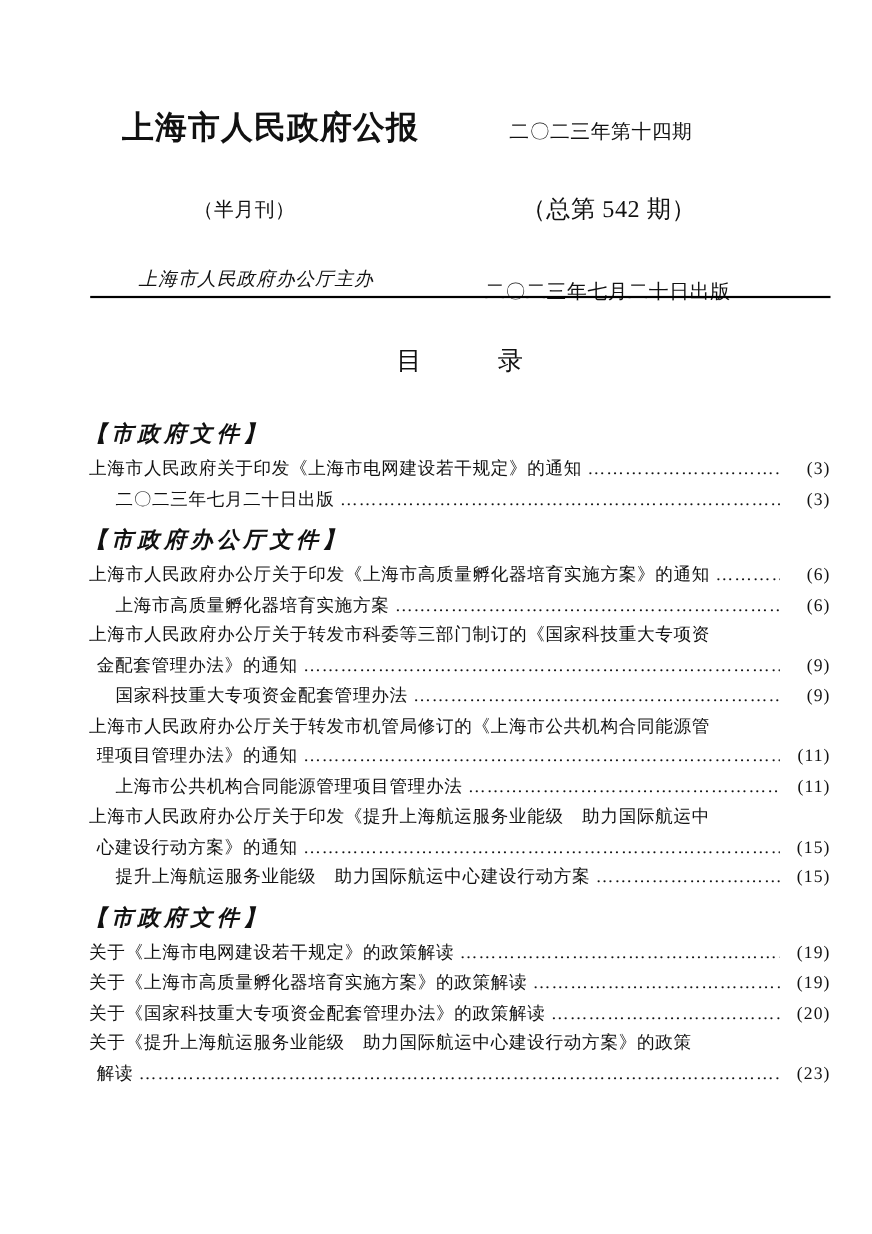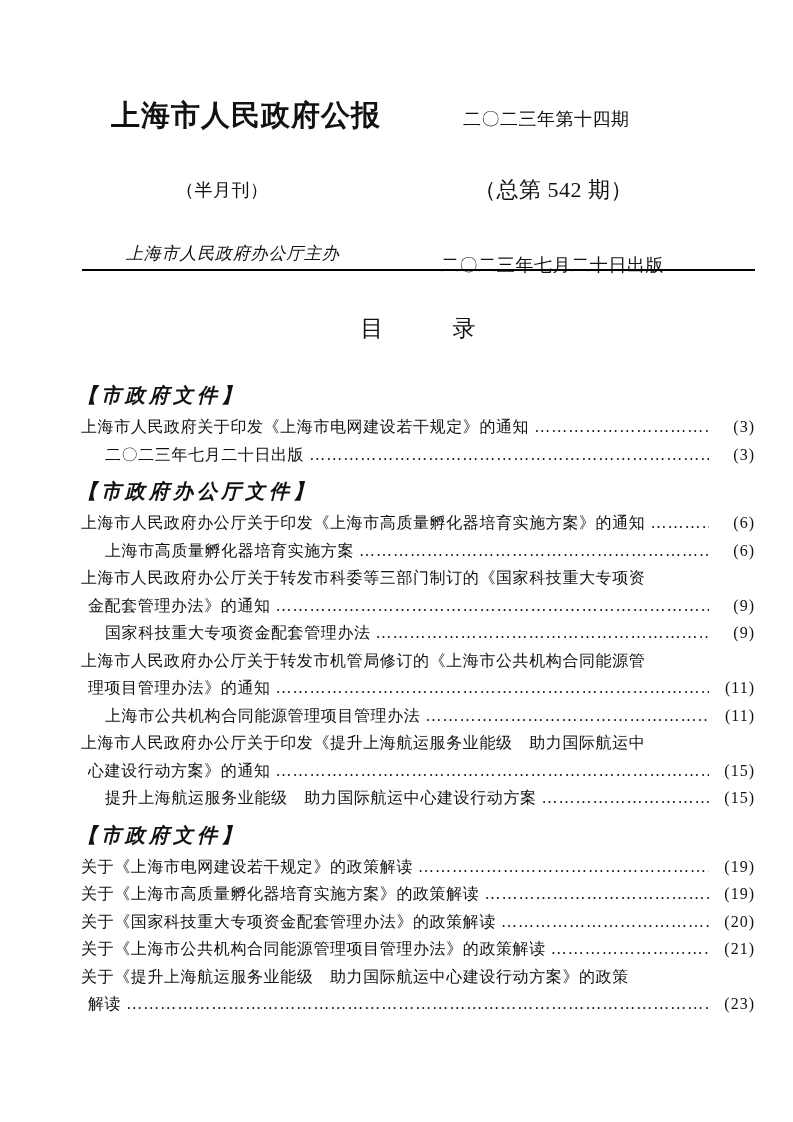--- a/index.html
+++ b/index.html
@@ -172,25 +172,20 @@
         <span class="t">关于《上海市高质量孵化器培育实施方案》的政策解读</span>
         <span class="dots"></span>
         <span class="page-num">(19)</span>
       </div>
       <div class="toc-row indent-main">
         <span class="t">关于《国家科技重大专项资金配套管理办法》的政策解读</span>
         <span class="dots"></span>
         <span class="page-num">(20)</span>
       </div>
       <div class="toc-row indent-main">
-        <span class="t">关于《上海市公共机构合同能源管理项目管理办法》的政策解读</span>
-        <span class="dots"></span>
-        <span class="page-num">(21)</span>
-      </div>
-      <div class="toc-row indent-main">
         <span class="t">关于《提升上海航运服务业能级　助力国际航运中心建设行动方案》的政策</span>
       </div>
       <div class="toc-row indent-cont">
         <span class="t">解读</span>
         <span class="dots"></span>
         <span class="page-num">(23)</span>
       </div>
     </div>
 
   </div>

